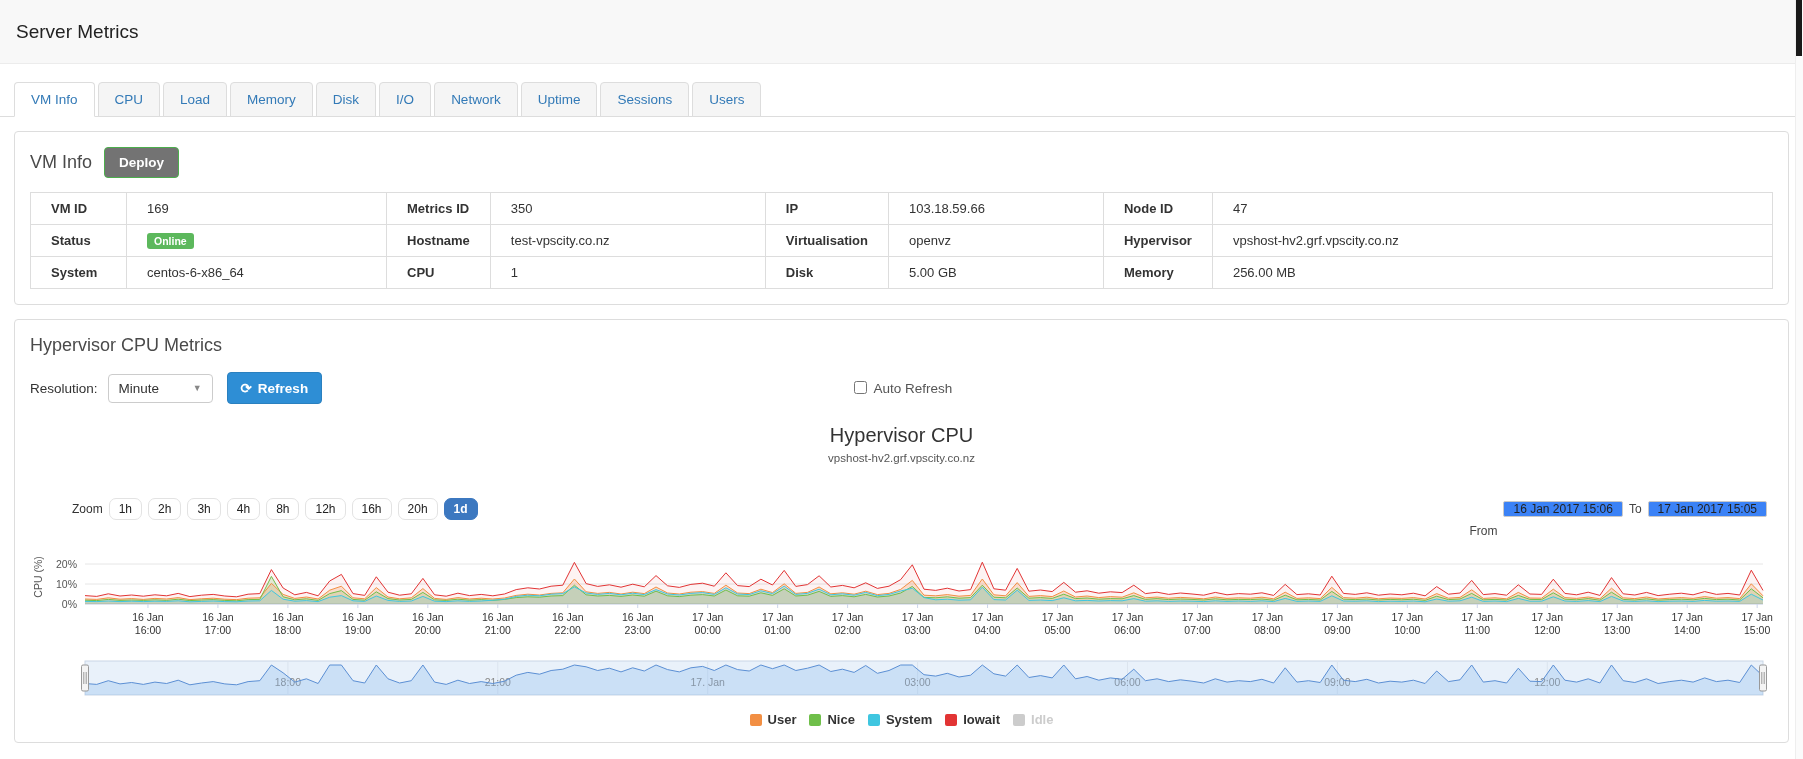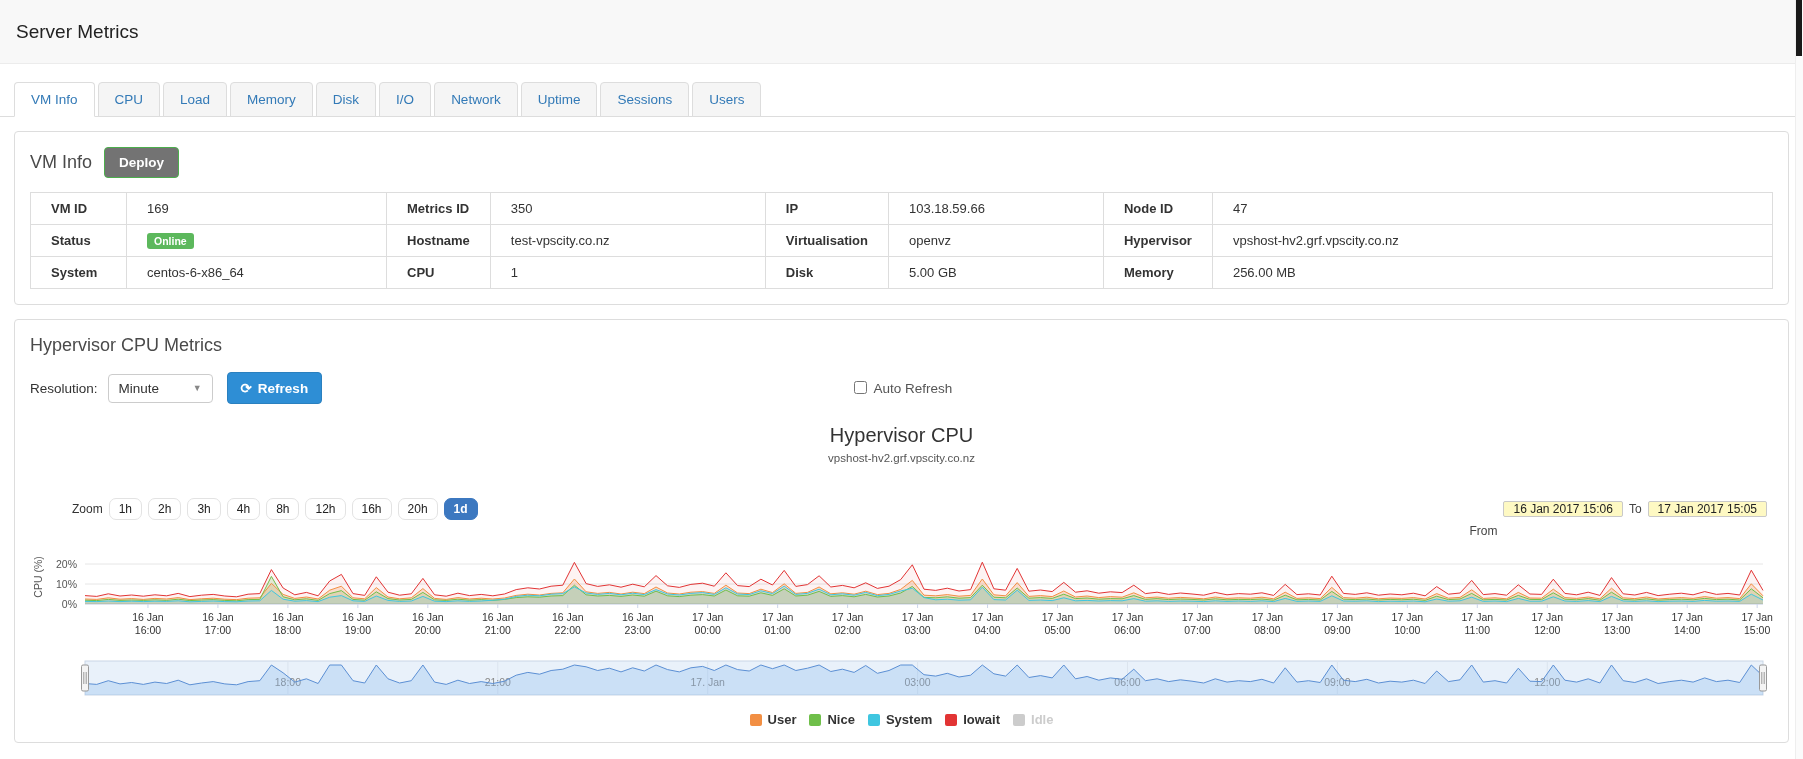--- a/index.html
+++ b/index.html
@@ -34,21 +34,21 @@
   .auto-refresh { position:absolute; left:47.3%; display:flex; align-items:flex-start; gap:6px; color:#555; cursor:pointer; }
   .auto-refresh input { margin:0; width:13px; height:13px; }
 
   .chart-title { text-align:center; font-size:20px; color:#333; margin-top:20px; }
   .chart-sub { text-align:center; font-size:11.5px; color:#555; margin-top:5px; }
 
   .zoomrow { display:flex; align-items:center; margin-top:16px; padding-left:42px; padding-right:6px; font-size:12px; color:#333; }
   .zbtn { padding:3px 9px; margin-left:6px; border-radius:7px; background:#fff; color:#222; border:1px solid #e3e3e3; font-size:12px; cursor:pointer; font-family:inherit; }
   .zbtn.active { background:#3c78c0; border-color:#3c78c0; color:#fff; font-weight:700; }
   .zoom-right { margin-left:auto; display:flex; align-items:center; gap:6px; }
-  .dateinput { border:1px solid #c9c9c9; background:#fef9c3; padding:0 9px; font-size:12px; color:#222; border-radius:2px; }
+  .dateinput { border:1px solid #c9c9c9; background:#3b82f6; padding:0 9px; font-size:12px; color:#222; border-radius:2px; }
 
   .chartwrap { margin-top:8px; }
   .navwrap { margin-top:16px; }
   svg { display:block; }
 
   .legend { display:flex; justify-content:center; align-items:center; gap:13px; margin-top:12px; font-size:13px; font-weight:700; color:#333; }
   .legend-item { display:flex; align-items:center; cursor:pointer; }
   .legend-item.disabled { color:#ccc; }
   .lg-sym { width:12px; height:12px; border-radius:2px; display:inline-block; margin-right:6px; }
 </style>

